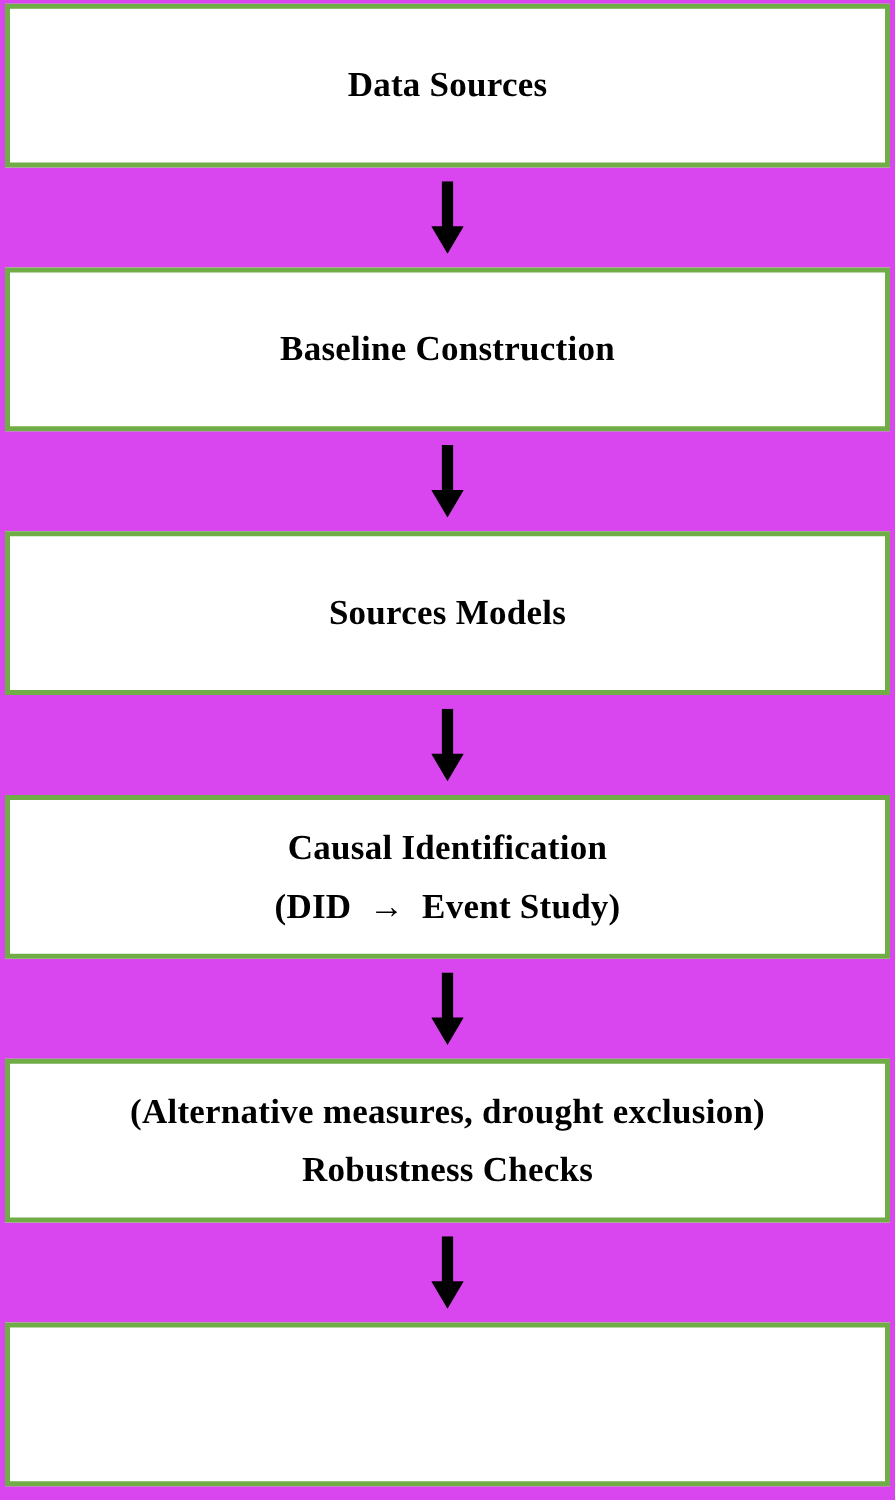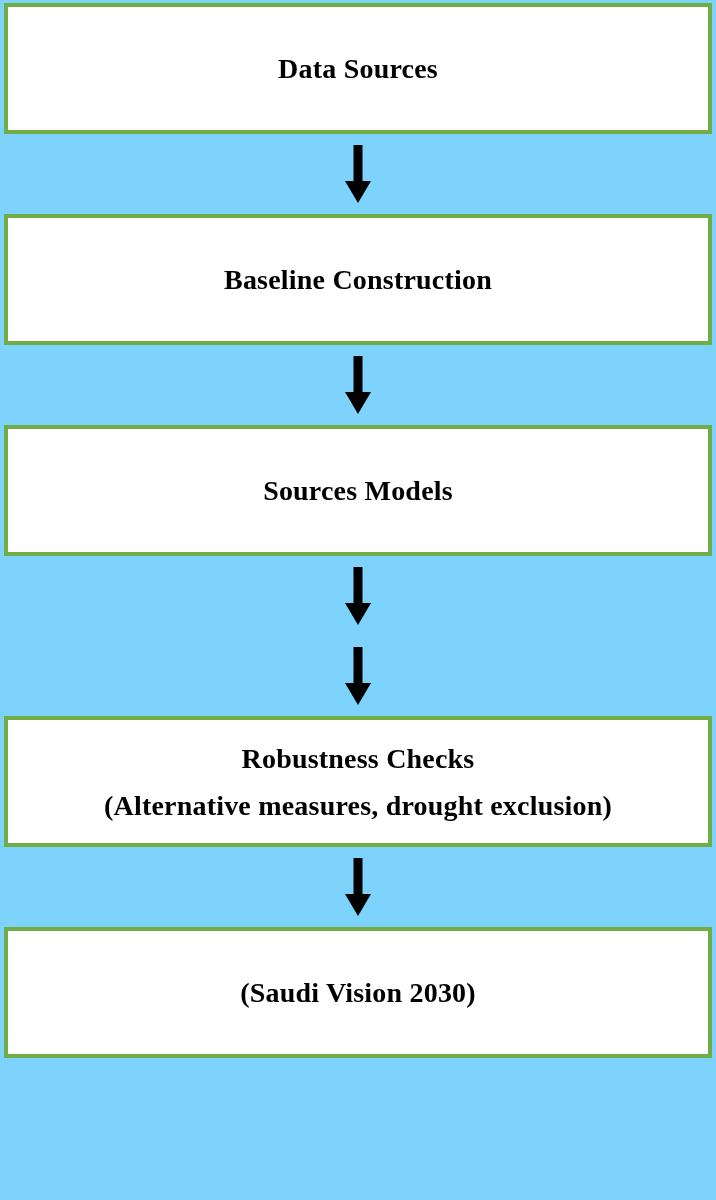--- a/index.html
+++ b/index.html
@@ -8,21 +8,21 @@
   }
   html,body{
     margin:0;
     padding:0;
     background:#ffffff;
   }
   .canvas{
     position:relative;
     width:716px;
     height:1200px;
-    background:#7dd3fc;
+    background:#d946ef;
     font-family:"Liberation Serif","DejaVu Serif",serif;
     box-sizing:border-box;
     padding:3px 4px 7px 4px;
     display:flex;
     flex-direction:column;
     align-items:center;
   }
   .flow-box{
     width:100%;
     height:131px;
@@ -86,37 +86,40 @@
     <div class="box-line">Sources Models</div>
   </div>
 
   <div class="arrow-gap">
     <svg width="26" height="58" viewBox="0 0 26 58">
       <rect x="8.5" y="0" width="9" height="38" fill="#000000"></rect>
       <polygon points="0,36 26,36 13,58" fill="#000000"></polygon>
     </svg>
   </div>
 
-
-  <div class="arrow-gap">
-    <svg width="26" height="58" viewBox="0 0 26 58">
-      <rect x="8.5" y="0" width="9" height="38" fill="#000000"></rect>
-      <polygon points="0,36 26,36 13,58" fill="#000000"></polygon>
-    </svg>
-  </div>
-
   <div class="flow-box">
-    <div class="box-line">Robustness Checks</div>
-    <div class="box-line">(Alternative measures, drought exclusion)</div>
+    <div class="box-line">Causal Identification</div>
+    <div class="box-line">(DID → Event Study)</div>
   </div>
 
   <div class="arrow-gap">
     <svg width="26" height="58" viewBox="0 0 26 58">
       <rect x="8.5" y="0" width="9" height="38" fill="#000000"></rect>
       <polygon points="0,36 26,36 13,58" fill="#000000"></polygon>
     </svg>
   </div>
 
   <div class="flow-box">
-    <div class="box-line">(Saudi Vision 2030)</div>
+    <div class="box-line">(Alternative measures, drought exclusion)</div>
+    <div class="box-line">Robustness Checks</div>
+  </div>
+
+  <div class="arrow-gap">
+    <svg width="26" height="58" viewBox="0 0 26 58">
+      <rect x="8.5" y="0" width="9" height="38" fill="#000000"></rect>
+      <polygon points="0,36 26,36 13,58" fill="#000000"></polygon>
+    </svg>
+  </div>
+
+  <div class="flow-box">
   </div>
 
 </div>
 
 </body></html>

